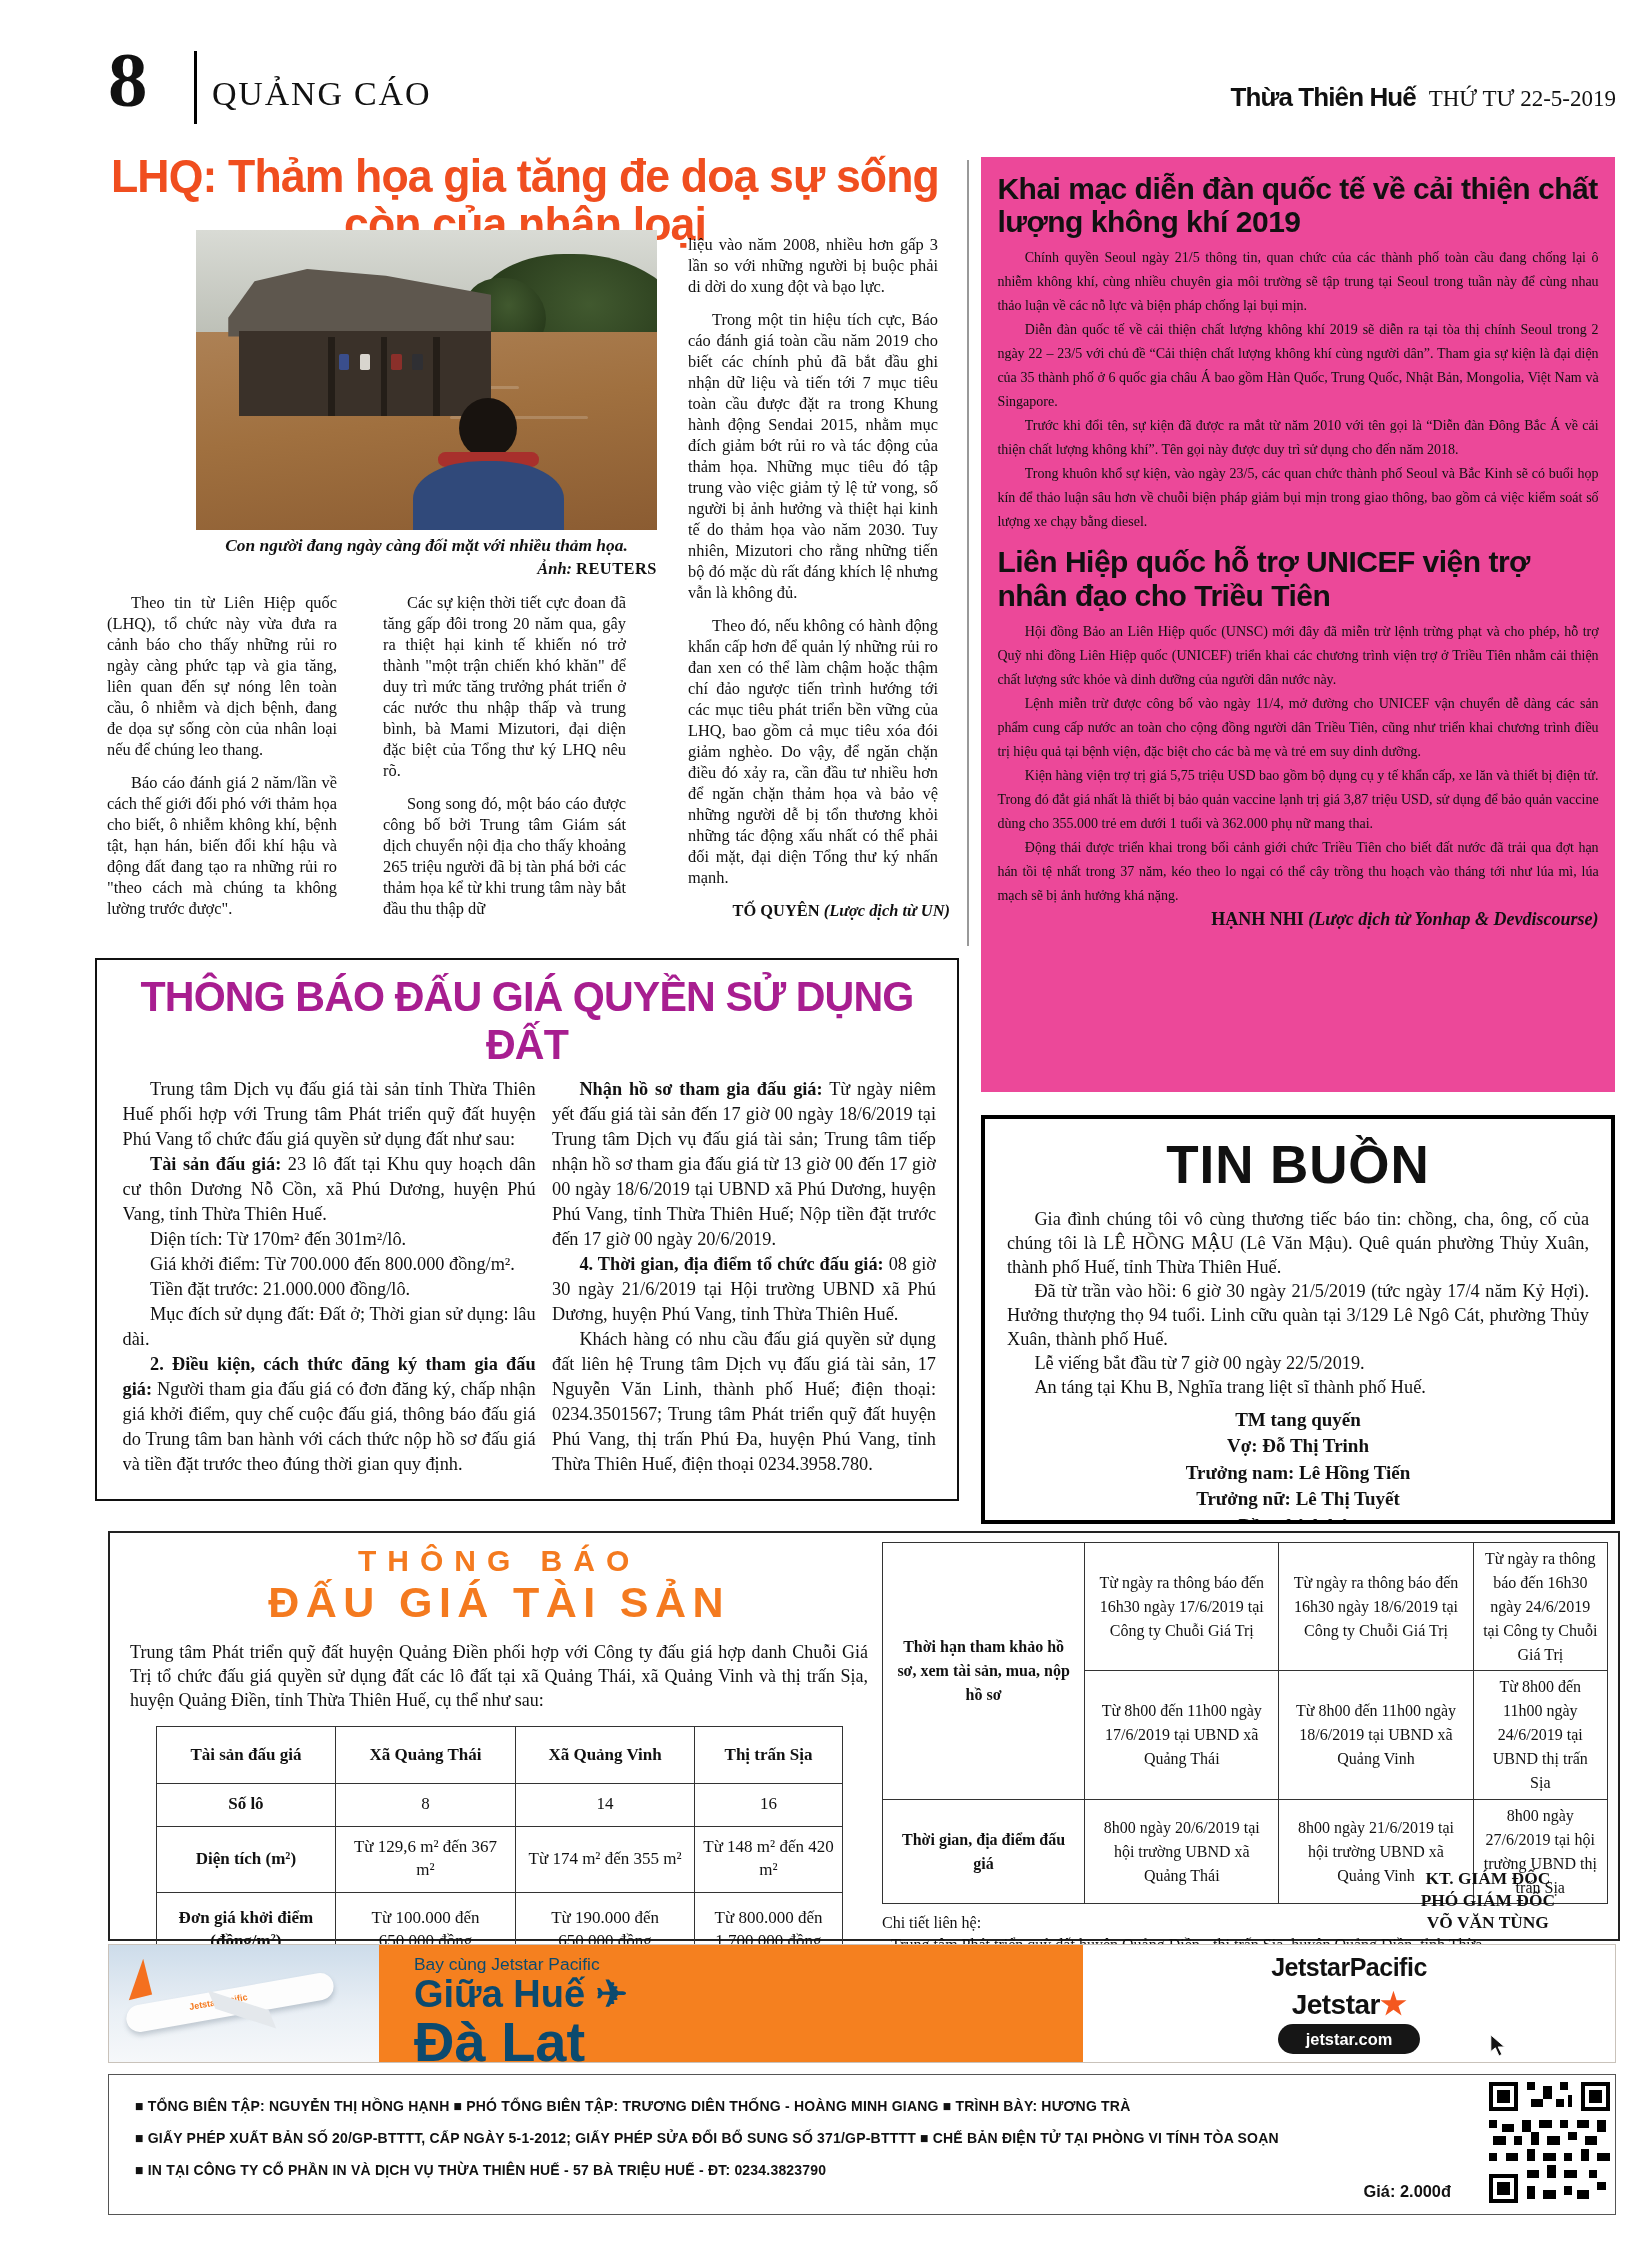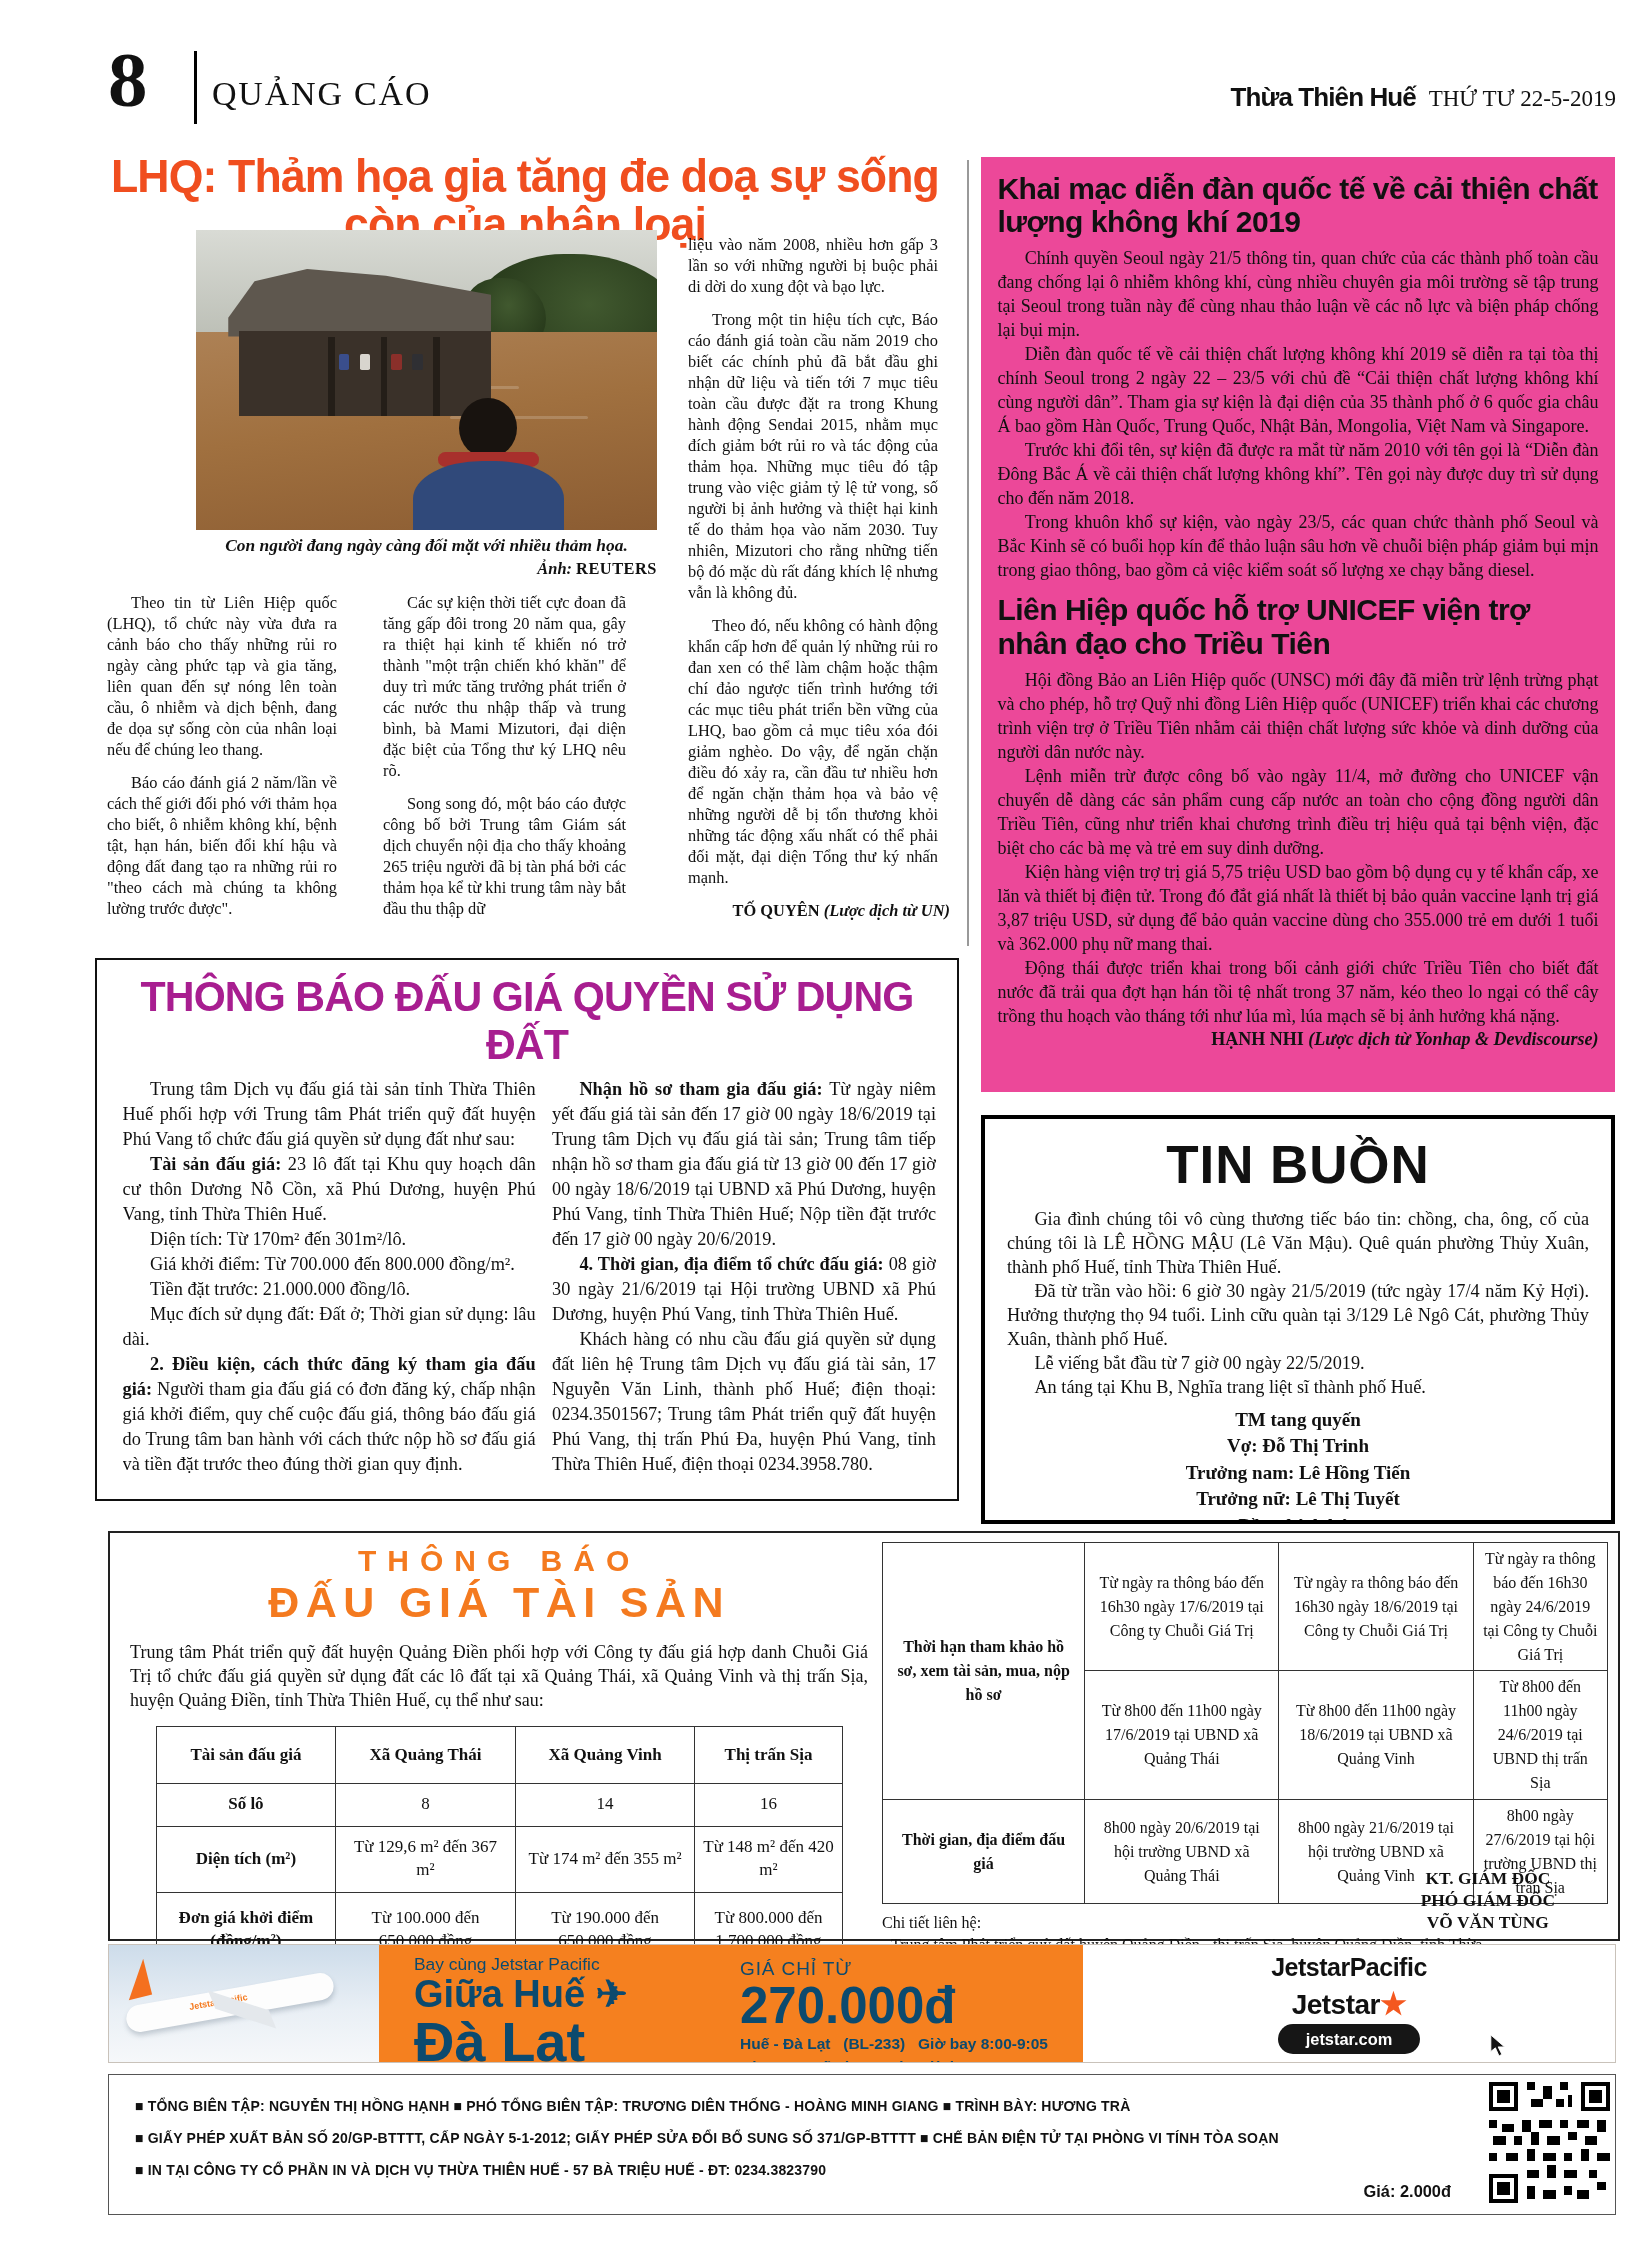--- a/index.html
+++ b/index.html
@@ -46,21 +46,21 @@
   .land-box{border:2.7px solid #111;background:#fff;}
   .land-title{font-family:"Liberation Sans",sans-serif;font-weight:bold;font-size:42px;color:#a81e90;
               text-align:center;letter-spacing:-0.9px;transform:scaleX(.98);}
   .doc{font-size:18.3px;line-height:25px;text-align:justify;overflow:hidden;}
   .doc p{margin:0;text-indent:27.4px;}
   .sig{font-weight:bold;text-align:center;font-size:18.3px;line-height:25.6px;margin-top:5.5px;}
   
   .gray-col{background:#ec4899;padding:14.6px 16.4px 0 16.4px;box-sizing:border-box;overflow:hidden;}
   .art-title{font-family:"Liberation Sans",sans-serif;font-weight:bold;font-size:30px;line-height:1.12;
              letter-spacing:-0.5px;margin:0 0 7.3px 0;}
-  .art-body{font-size:18px;line-height:24px;text-align:justify;}
+  .art-body{font-size:14px;line-height:24px;text-align:justify;}
   .art-body > div{text-indent:27.4px;}
   .art-byline{font-weight:bold;text-align:right;font-size:18px;margin-top:1.8px;}
   .art-byline .bn{font-style:italic;}
   .obit-box{border:4.6px solid #000;background:#fff;box-sizing:border-box;padding:9.1px 22px;overflow:hidden;}
   .obit-title{font-family:"Liberation Sans",sans-serif;font-weight:bold;font-size:53px;text-align:center;
               letter-spacing:0.9px;margin:5.5px 0 12.8px 0;}
   .obit-body{font-size:18.3px;line-height:24px;text-align:justify;}
   .obit-body > div{text-indent:27.4px;}
   .obit-sign{text-align:center;font-weight:bold;font-size:19px;line-height:26.5px;margin-top:7.3px;}
   
@@ -317,34 +317,20 @@
           <span>JetstarPacific</span>
         </div>
       <div class="jp-wing"></div>
     </div>
     <div class="jp-orange">
       <div class="jo-left">
         <div class="jo-tag">Bay cùng Jetstar Pacific</div>
         <div class="jo-r1"><span>Giữa Huế</span> <span>✈</span></div>
         <div class="jo-r2">Đà Lạt</div>
 
-      </div>
-      <div class="jo-right">
-        <div class="jo-pl">GIÁ CHỈ TỪ</div>
-        <div class="jo-price">270.000đ</div>
-        <div class="jo-fl">
-          <span>Huế - Đà Lạt</span>
-            <span>(BL-233)</span>
-            <span class="t">Giờ bay 8:00-9:05</span>
-        </div>
-        <div class="jo-fl">
-          <span>Đà Lạt - Huế</span>
-            <span>(BL-232)</span>
-            <span class="t">Giờ bay 9:40-10:50</span>
-        </div>
       </div>
     </div>
     <div class="jp-white">
       <div class="jw-b1">JetstarPacific</div>
       <div class="jw-b2"><span>Jetstar</span><span class="jw-star">★</span></div>
       <div class="jw-pill">jetstar.com</div>
       <svg class="jw-cursor" width="18.3" height="22" viewBox="0 0 20 24">
         <polygon points="2,0 2,18 7,14 11,23 14,21 10,13 17,13" fill="#111" stroke="#fff" stroke-width="1"></polygon>
       </svg>
     </div>

